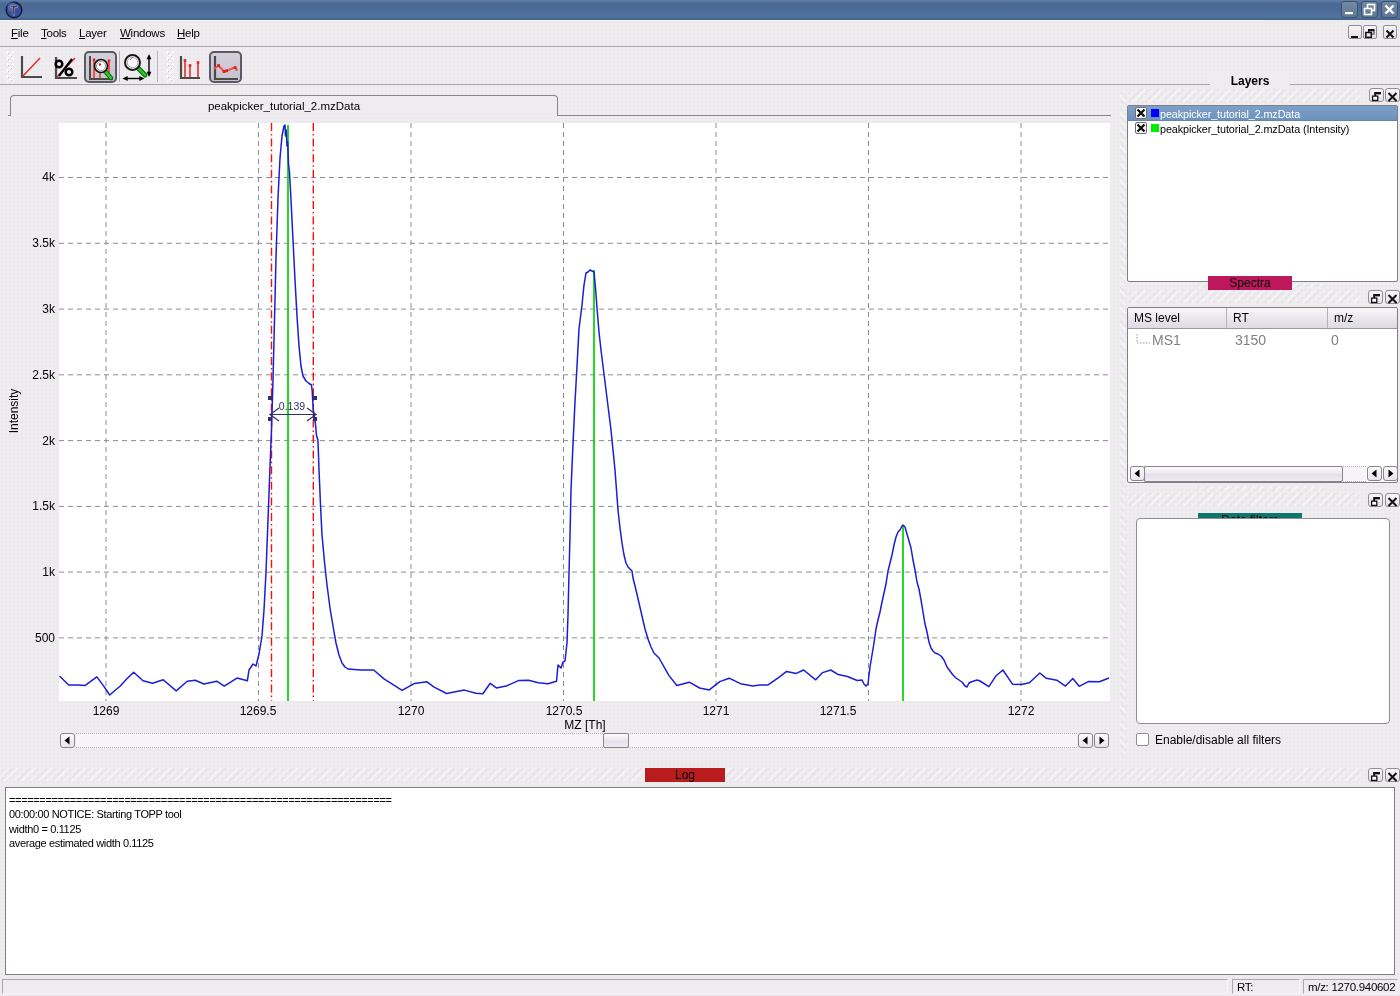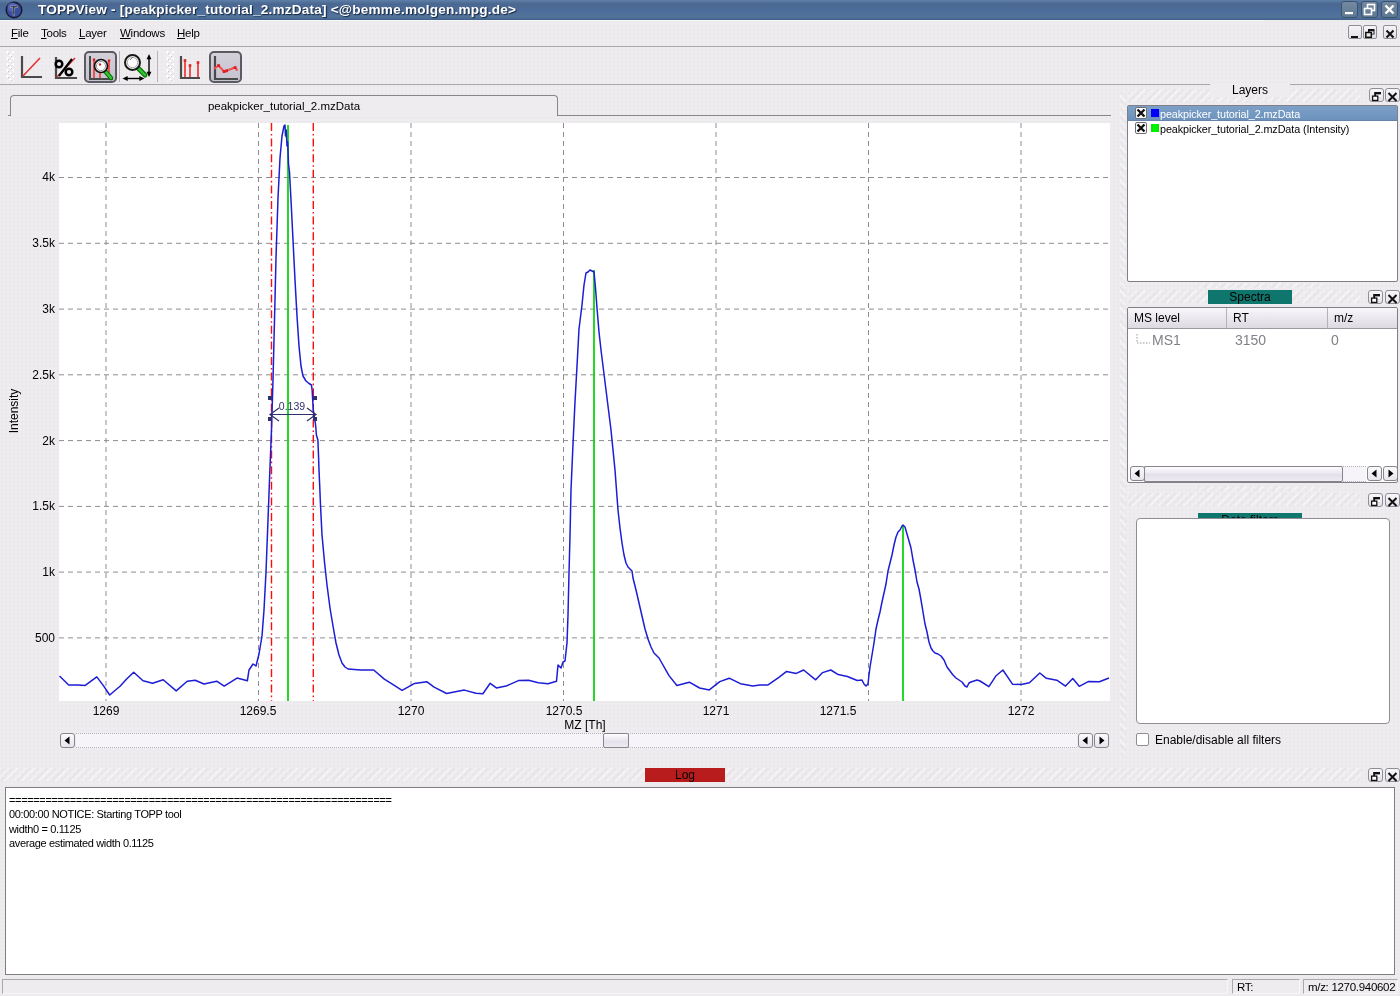--- a/index.html
+++ b/index.html
@@ -74,21 +74,20 @@
   border-bottom-color:#f8f7f8; border-right-color:#f8f7f8; font-size:11.5px; letter-spacing:-0.3px; padding:1px 0 0 4px; background:#efecef; white-space:nowrap; overflow:hidden;}
 </style></head><body>
 
 <div id="titlebar" class="abs">
   <svg class="abs" style="left:5px;top:1px" width="18" height="18" viewBox="0 0 18 18">
     <circle cx="9" cy="9" r="8.5" fill="#1a1a2e"></circle>
     <circle cx="9" cy="9" r="7" fill="#3a4ea0"></circle>
     <circle cx="7" cy="6" r="4.5" fill="#5a6ec0" opacity="0.7"></circle>
     <text x="9" y="13.5" font-size="12" font-weight="bold" text-anchor="middle" fill="#111" stroke="#ccd" stroke-width="0.4">T</text>
   </svg>
-  <div class="txt">TOPPView - [peakpicker_tutorial_2.mzData] &lt;@bemme.molgen.mpg.de&gt;</div>
   <div class="tbtn" style="left:1341px"><svg width="15" height="15">
         <rect x="3" y="10" width="8" height="2.2" fill="#fff"></rect>
       </svg></div>
   <div class="tbtn" style="left:1361px"><svg width="15" height="15">
         <rect x="5.5" y="2.5" width="7" height="6" fill="none" stroke="#fff" stroke-width="1.6"></rect>
         <rect x="2.5" y="6.5" width="7" height="6" fill="#68809a" stroke="#fff" stroke-width="1.6"></rect>
       </svg></div>
   <div class="tbtn" style="left:1381px"><svg width="15" height="15">
         <path d="M3.5,3.5 L11.5,11.5 M11.5,3.5 L3.5,11.5" stroke="#fff" stroke-width="2.4"></path>
       </svg></div>
@@ -259,21 +258,21 @@
   </div>
 <div class="sbtn abs" style="left:1094px;top:733px">
     <svg width="9" height="9" viewBox="0 0 9 9">
       <path d="M2.5,0.5 L7.5,4.5 L2.5,8.5 Z" fill="#000"></path>
     </svg>
   </div>
 
 <div class="abs vtex" style="left:1120px;top:90px;width:6px;height:668px"></div>
 
 <div class="abs tex" style="left:1128px;top:89px;width:232px;height:13px"></div>
-<div class="docktitle" style="left:1210px;top:83px;width:80px;background:#efecef;">Layers</div>
+<div class="docktitle" style="left:1210px;top:74px;width:80px;background:#efecef;font-weight:bold;">Layers</div>
 <div class="dbtn" style="left:1369px;top:88px"><svg width="13" height="12">
       <rect x="4.2" y="1" width="6.8" height="5.8" fill="#111"></rect>
       <rect x="6.1" y="3.4" width="4.9" height="3.4" fill="#fff"></rect>
       <rect x="2.6" y="5.1" width="5.2" height="4.3" fill="#fff" stroke="#111" stroke-width="1.3"></rect>
     </svg></div>
 <div class="dbtn" style="left:1385px;top:88px"><svg width="13" height="12">
       <path d="M2.5,2 L10.5,10 M10.5,2 L2.5,10" stroke="#111" stroke-width="2"></path>
     </svg></div>
 <div id="layerlist" class="abs">
   <div class="lrow" style="background:linear-gradient(180deg,#7da0c8,#6c92bc); color:#fff; border-bottom:1px solid #6585ac;height:15px;">
@@ -289,21 +288,21 @@
         </svg></div>
     <div class="sq" style="background:#00ee00"></div>
     <span style="position:absolute;left:32px;top:2px">peakpicker_tutorial_2.mzData (Intensity)</span>
   </div>
 </div>
 
 <div class="abs tex" style="left:1195px;top:283px;width:130px;height:5px"></div>
 <div class="abs tex" style="left:1195px;top:486px;width:130px;height:5px"></div>
 
 <div class="abs tex" style="left:1128px;top:290px;width:232px;height:13px"></div>
-<div class="docktitle" style="left:1208px;top:290px;width:84px;background:#0f766e;">Spectra</div>
+<div class="docktitle" style="left:1208px;top:276px;width:84px;background:#be185d;">Spectra</div>
 <div class="dbtn" style="left:1368px;top:290px"><svg width="13" height="12">
       <rect x="4.2" y="1" width="6.8" height="5.8" fill="#111"></rect>
       <rect x="6.1" y="3.4" width="4.9" height="3.4" fill="#fff"></rect>
       <rect x="2.6" y="5.1" width="5.2" height="4.3" fill="#fff" stroke="#111" stroke-width="1.3"></rect>
     </svg></div>
 <div class="dbtn" style="left:1385px;top:290px"><svg width="13" height="12">
       <path d="M2.5,2 L10.5,10 M10.5,2 L2.5,10" stroke="#111" stroke-width="2"></path>
     </svg></div>
 <div id="spectable" class="abs">
   <div class="th" style="left:0px;width:99px;border-top-left-radius:2px;">MS level</div>

